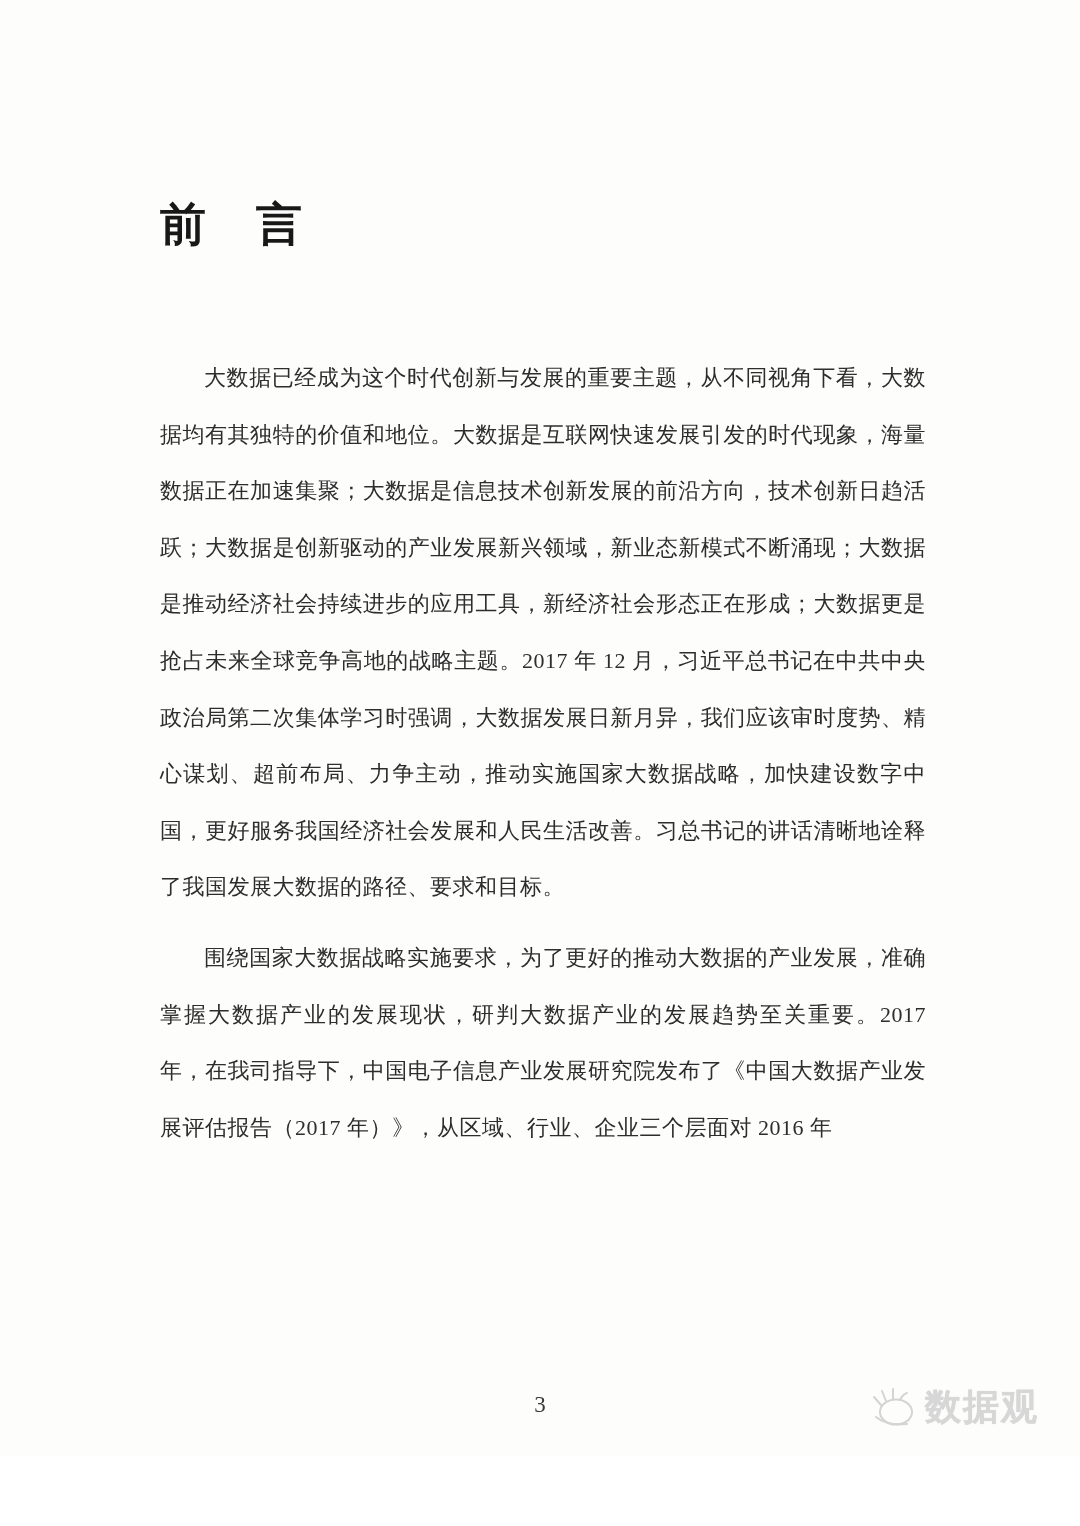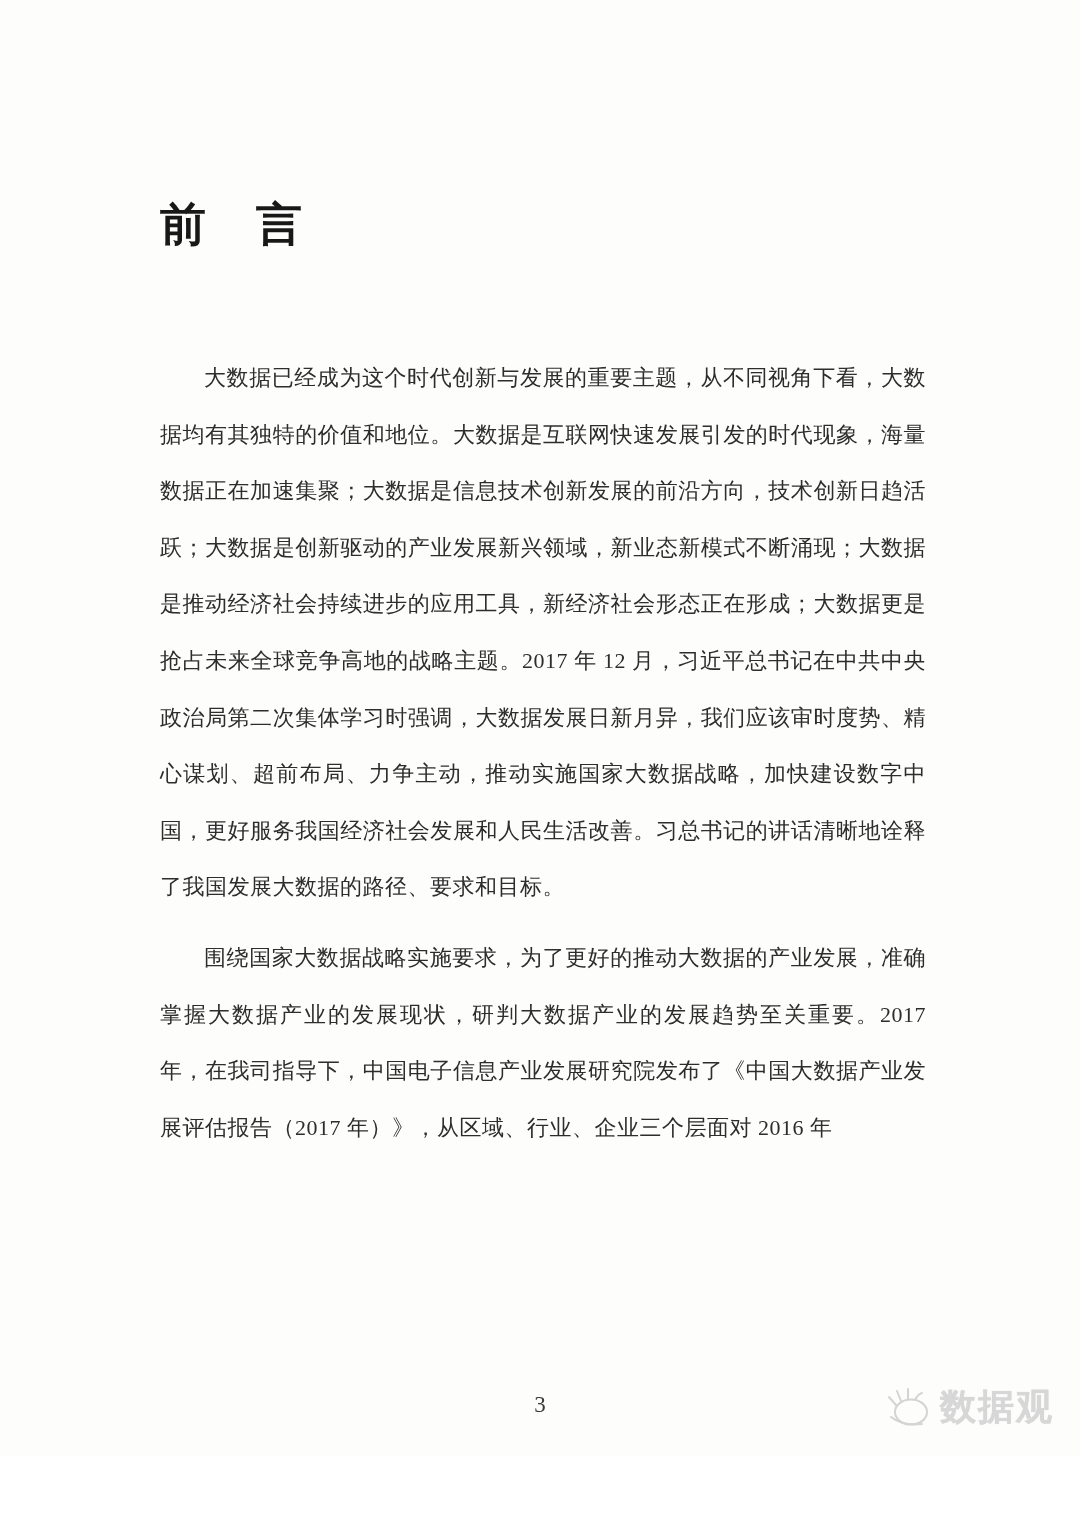--- a/index.html
+++ b/index.html
@@ -40,21 +40,21 @@
     left: 0;
     right: 0;
     top: 1392px;
     text-align: center;
     font-size: 23px;
     color: #3a3a3a;
     font-family: "Liberation Serif", "DejaVu Serif", serif;
   }
   .watermark {
     position: absolute;
-    right: 26px;
+    right: 41px;
     bottom: 24px;
     display: flex;
     align-items: center;
     gap: 6px;
   }
   .watermark-text {
     font-family: "Liberation Sans", "DejaVu Sans", sans-serif;
     font-weight: bold;
     font-size: 36px;
     color: #d7d7d7;

